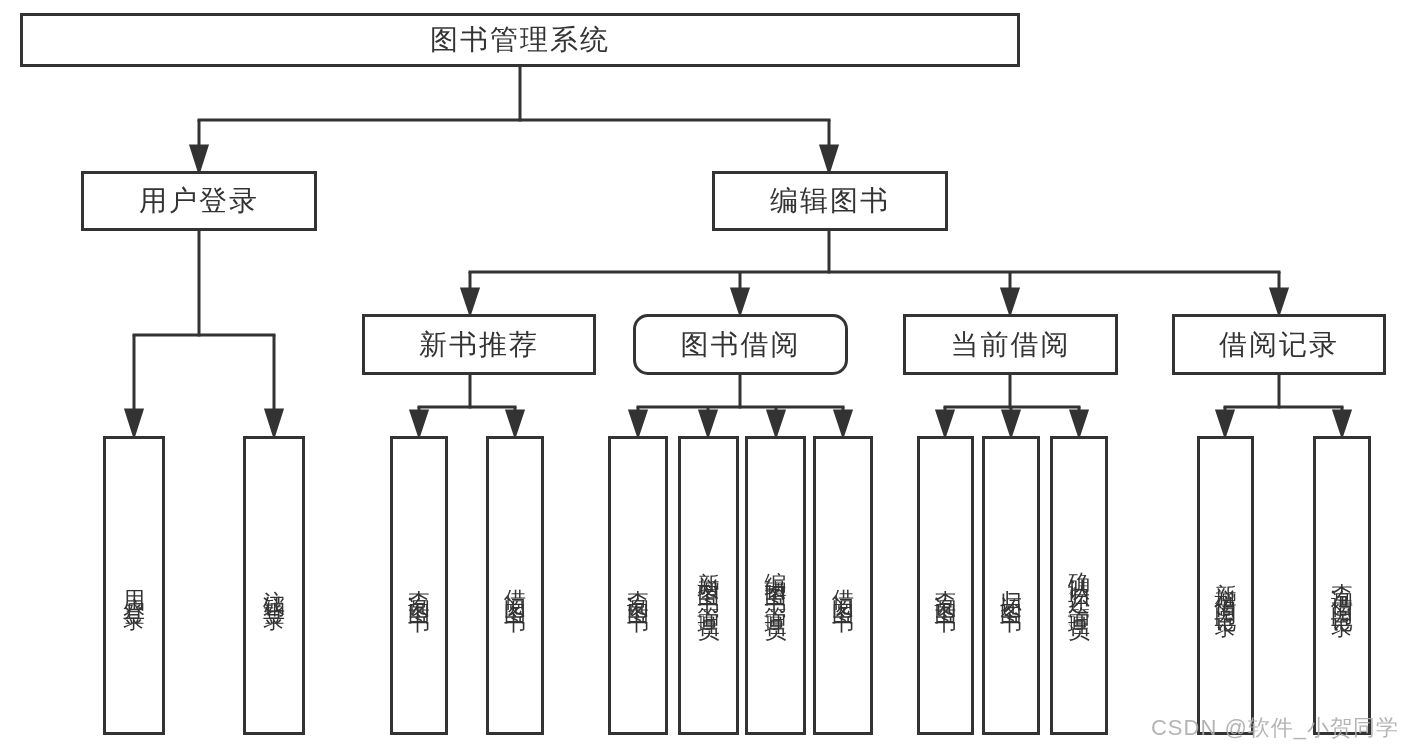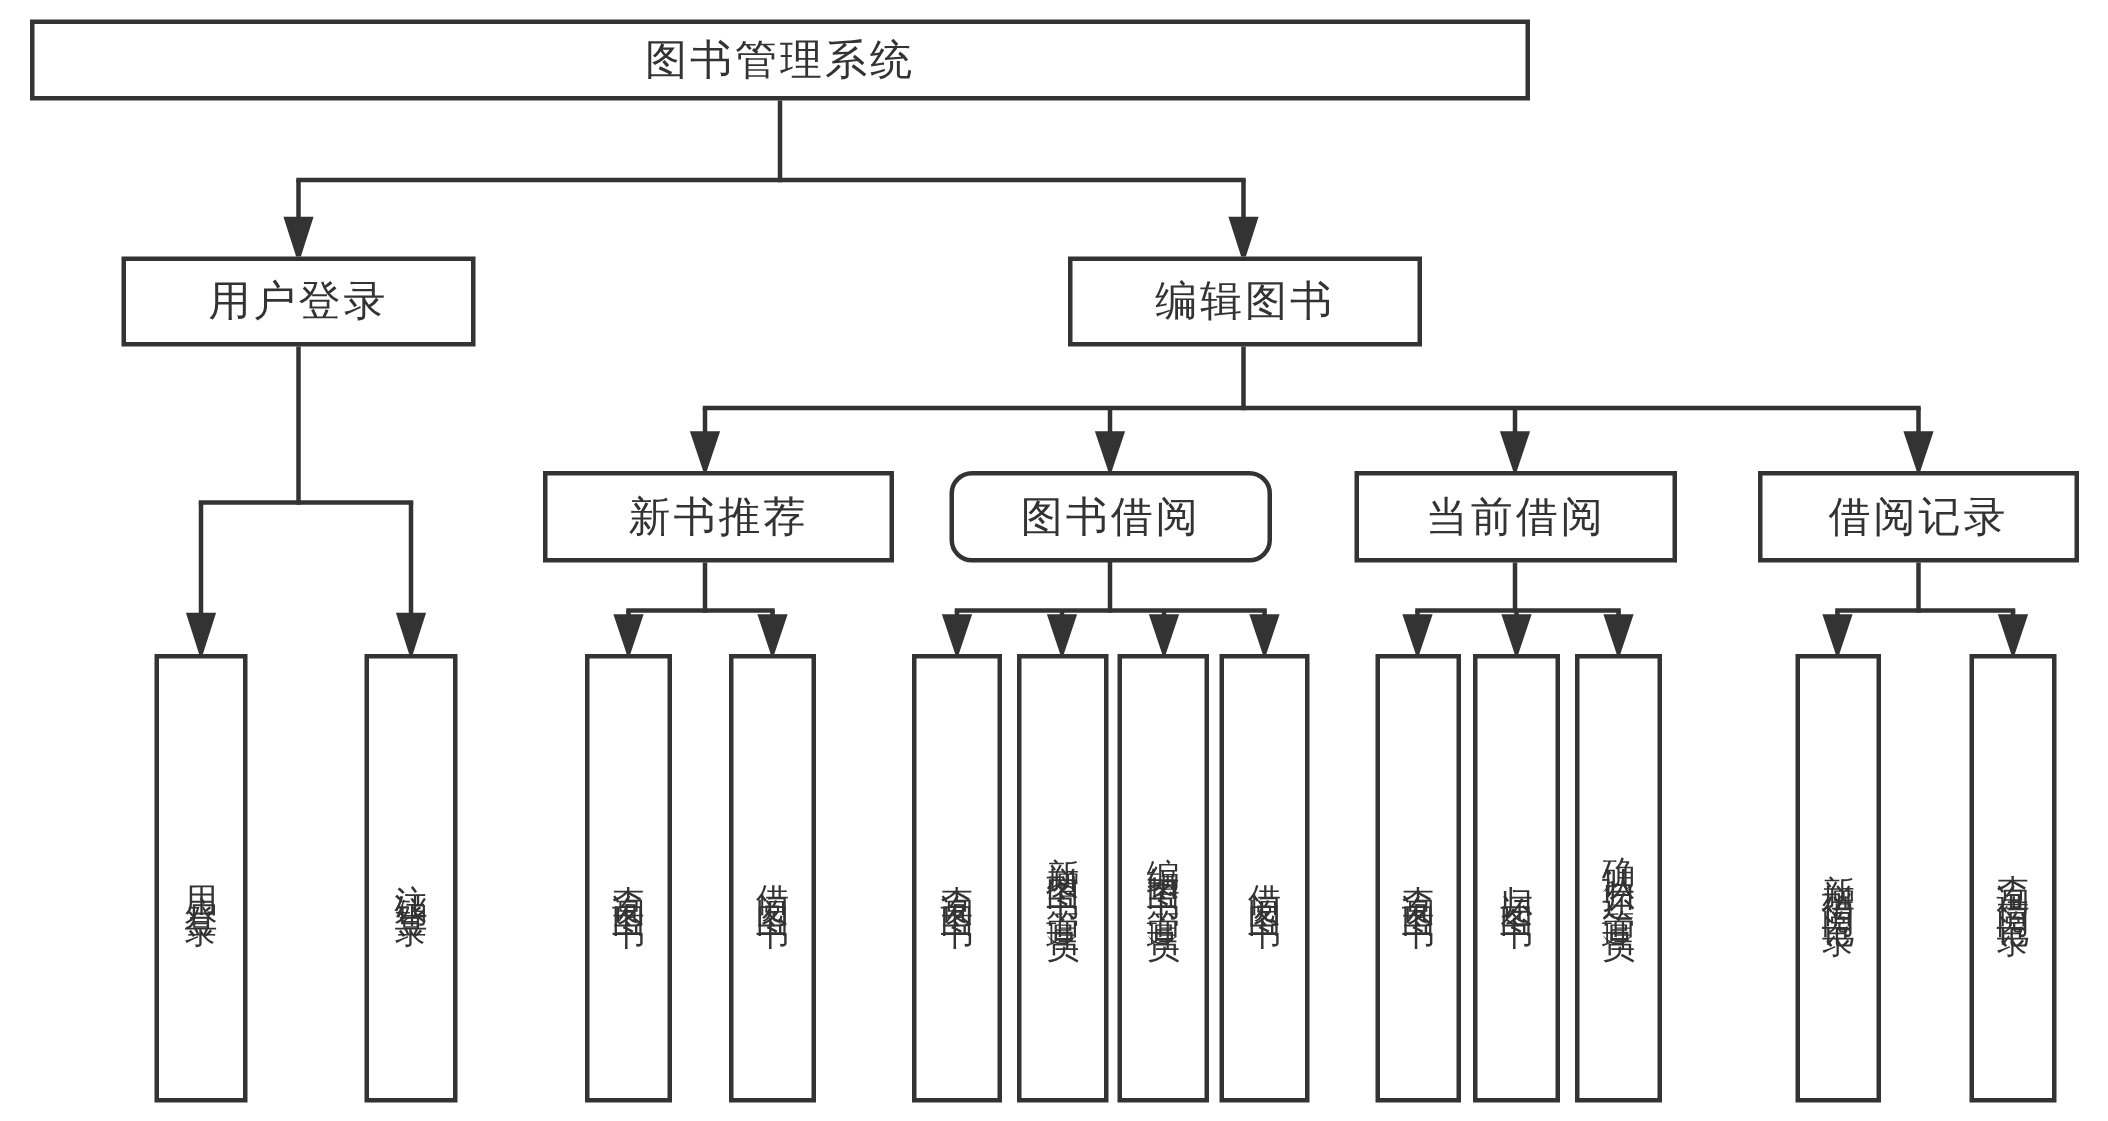--- a/index.html
+++ b/index.html
@@ -137,13 +137,14 @@
   <div class="box leaf" style="left:745px; top:436px; width:61px; height:299px;">编辑图书（管理员）</div>
   <div class="box leaf" style="left:813px; top:436px; width:60px; height:299px;">借阅图书</div>
 
   <div class="box leaf" style="left:917px; top:436px; width:57px; height:299px;">查询图书</div>
   <div class="box leaf" style="left:982px; top:436px; width:58px; height:299px;">归还图书</div>
   <div class="box leaf" style="left:1050px; top:436px; width:58px; height:299px;">确认归还（管理员）</div>
 
   <div class="box leaf" style="left:1197px; top:436px; width:57px; height:299px;">新增借阅记录</div>
   <div class="box leaf" style="left:1313px; top:436px; width:58px; height:299px;">查询借阅记录</div>
 
+  <div class="watermark">CSDN @软件_小贺同学</div>
 </div>
 
 </body></html>

